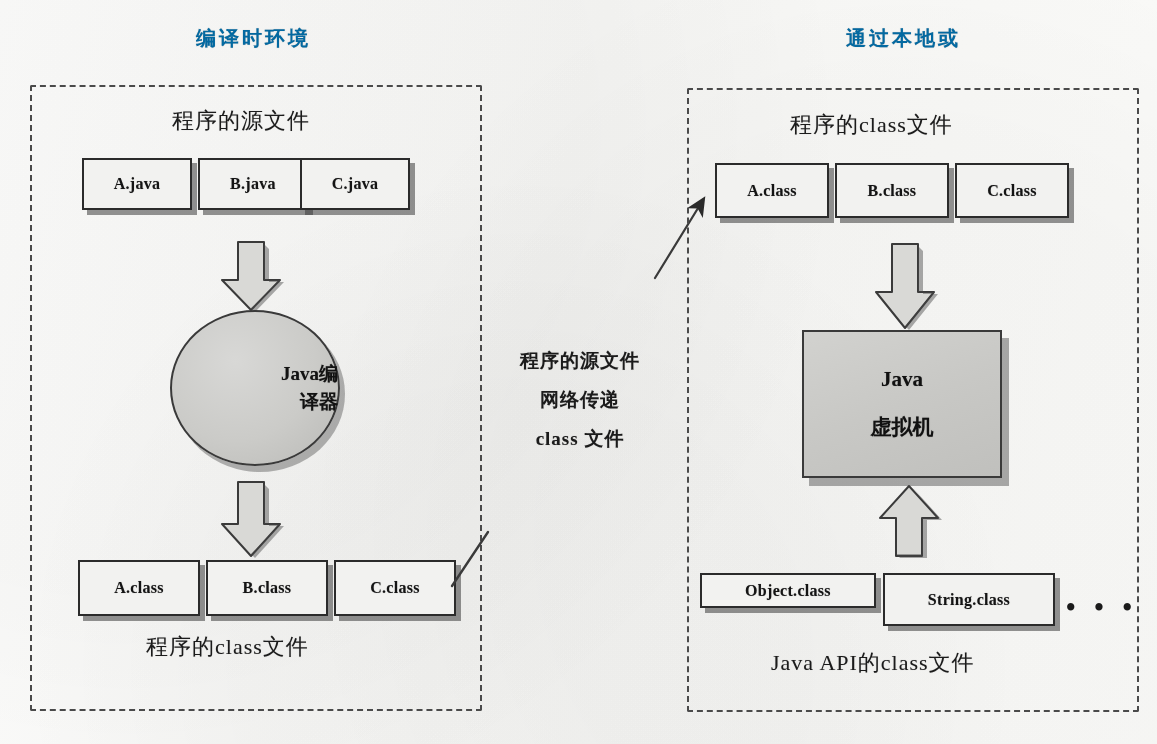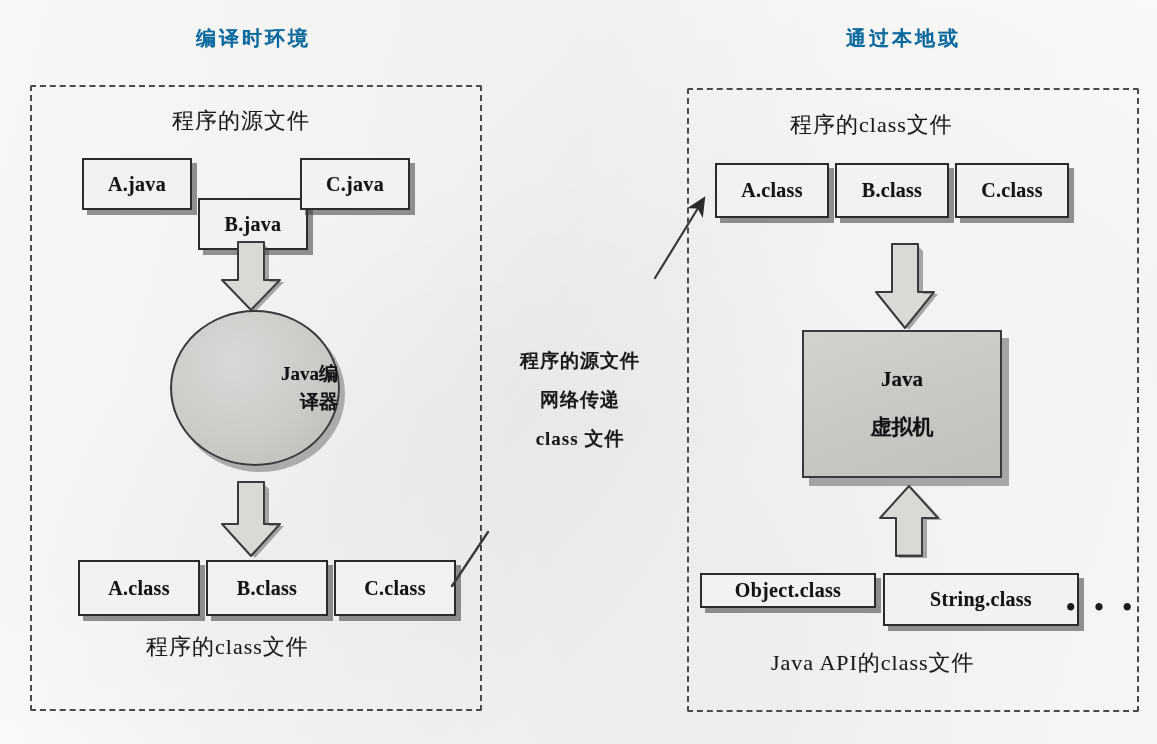--- a/index.html
+++ b/index.html
@@ -53,21 +53,21 @@
   }
 
   
   .file-box{
     position:absolute;
     border:2px solid #2b2b2b;
     background:#f2f2f0;
     box-shadow:5px 5px 0 0 rgba(60,60,60,.55);
     display:flex;align-items:center;justify-content:center;
     font-weight:bold;
-    font-size:20px;
+    font-size:16px;
     letter-spacing:.3px;
     color:#141414;
     text-shadow:0 0 1px rgba(0,0,0,.3);
     box-sizing:border-box;
   }
 
   
   .compiler-circle{
     position:absolute;
     border:2px solid #3a3a3a;
@@ -139,21 +139,21 @@
 
 <div class="stage">
 
   <div class="panel-caption" style="left:196px;top:25px;">编译时环境</div>
 
   <div class="env-panel" style="left:30px;top:85px;width:448px;height:622px;"></div>
 
   <div class="inner-label" style="left:172px;top:106px;">程序的源文件</div>
 
   <div class="file-box" style="left:82px;top:158px;width:110px;height:52px;">A.java</div>
-  <div class="file-box" style="left:198px;top:158px;width:110px;height:52px;margin-top:40px;">B.java</div>
+  <div class="file-box" style="left:198px;top:158px;width:110px;height:52px;">B.java</div>
   <div class="file-box" style="left:300px;top:158px;width:110px;height:52px;">C.java</div>
 
   <div class="blockarrow" style="left:214px;top:238px;">
     <svg width="80" height="76" viewBox="0 0 80 76">
       <path d="M22 66 L22 6 L52 6 L52 66 Z" fill="none"></path>
       <path d="M24 4 L50 4 L50 42 L66 42 L37 72 L8 42 L24 42 Z" fill="#d9d9d6" stroke="#3a3a3a" stroke-width="2" stroke-linejoin="round"></path>
       <path d="M50 6 L55 11 L55 44 L70 44 L41 74 L37 70 L66 42 L50 42 Z" fill="rgba(70,70,70,.45)" stroke="none"></path>
     </svg>
   </div>
 
@@ -221,19 +221,19 @@
   </div>
 
   <div class="blockarrow" style="left:872px;top:484px;">
     <svg width="80" height="78" viewBox="0 0 80 78">
       <path d="M37 2 L66 34 L50 34 L50 72 L24 72 L24 34 L8 34 Z" fill="#d9d9d6" stroke="#3a3a3a" stroke-width="2" stroke-linejoin="round"></path>
       <path d="M41 4 L70 36 L55 36 L55 74 L28 74 L24 70 L50 70 L50 34 L66 34 Z" fill="rgba(70,70,70,.45)" stroke="none"></path>
     </svg>
   </div>
 
   <div class="file-box" style="left:700px;top:573px;width:176px;height:35px;">Object.class</div>
-  <div class="file-box" style="left:883px;top:573px;width:196px;height:53px;">String.class</div>
+  <div class="file-box" style="left:883px;top:573px;width:172px;height:53px;">String.class</div>
 
   <div class="ellipsis" style="left:1066px;top:592px;">• • •</div>
 
   <div class="inner-label" style="left:771px;top:648px;">Java API的class文件</div>
 
 </div>
 
 </body></html>

